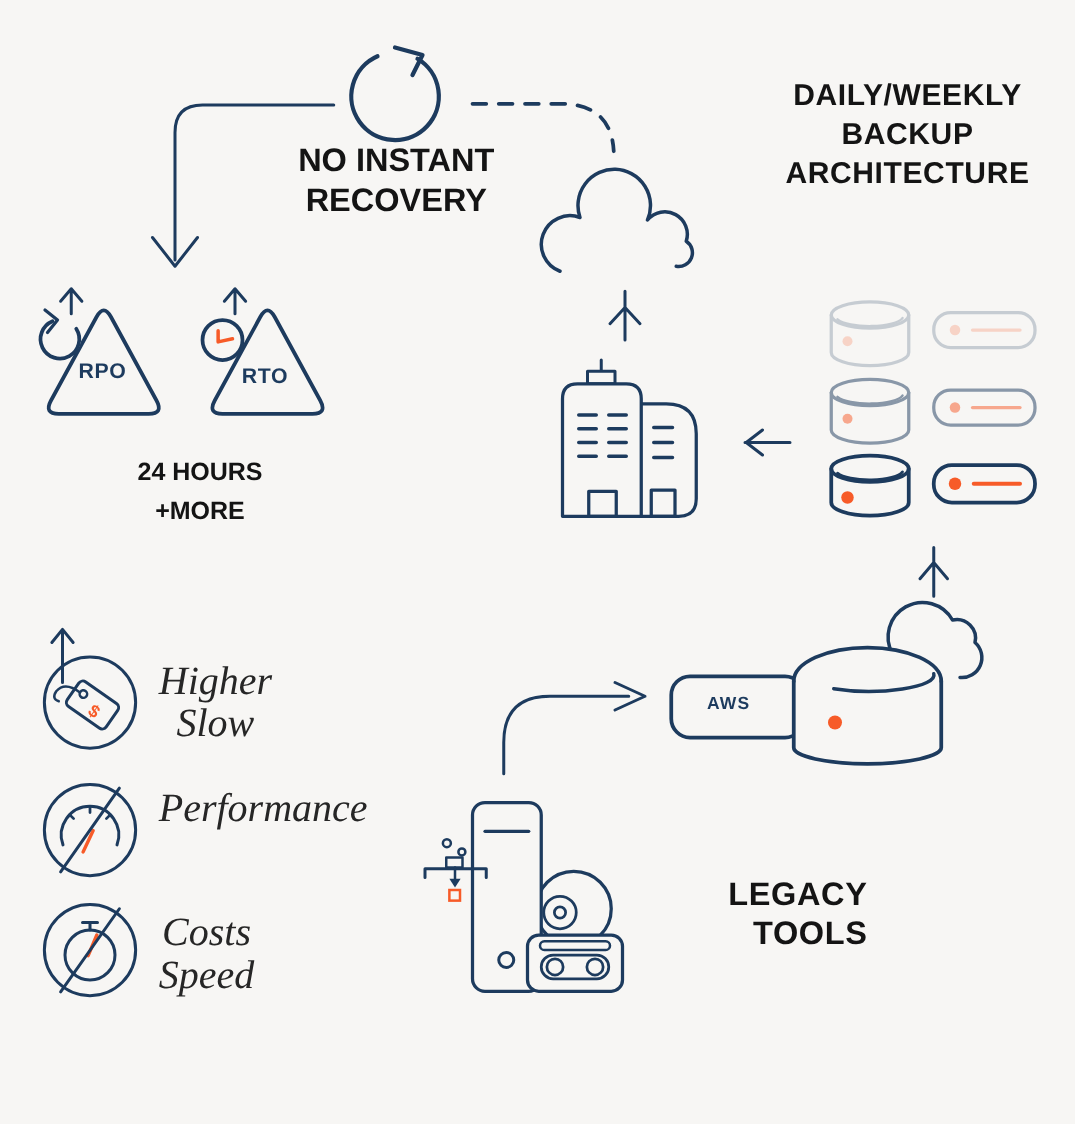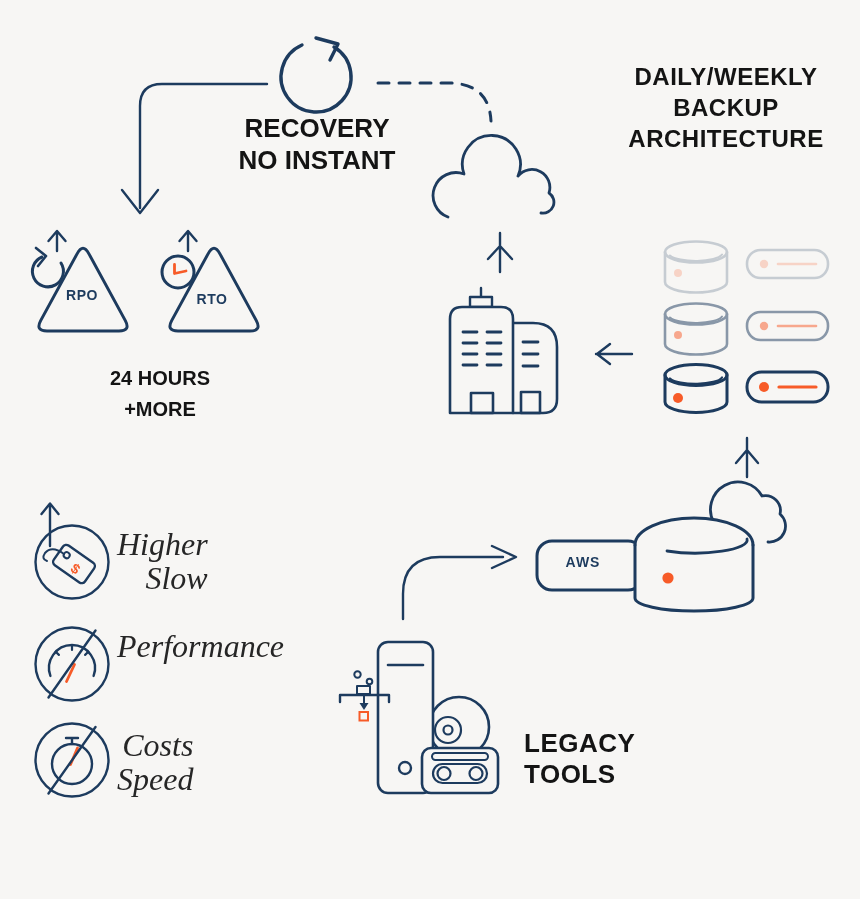--- a/index.html
+++ b/index.html
@@ -9,27 +9,27 @@
   .st{stroke:var(--navy,#1d3b5e);fill:none;stroke-linecap:round;stroke-linejoin:round;}
   .bgfill{fill:var(--background,#f7f6f4);}
   .nofill{fill:none;}
   .ost{stroke:var(--orange,#f75b28);fill:none;stroke-linecap:round;}
   .ofill{fill:var(--orange,#f75b28);stroke:none;}
   .label{position:absolute;color:var(--ink,#141414);font-weight:700;text-align:center;}
   .title{left:590px;top:61px;width:272px;font-size:24px;line-height:31px;letter-spacing:.5px;}
   .recovery{left:206px;top:112px;width:222px;font-size:26px;line-height:32px;}
   .hours{left:50px;top:363px;width:220px;font-size:20px;line-height:31px;}
   .onprem{left:377px;top:441px;width:240px;font-size:26px;letter-spacing:.5px;}
-  .legacy{left:524px;top:728px;width:170px;font-size:26px;line-height:31px;text-align:left;letter-spacing:.5px;}
-  .tri-label{width:52px;font-size:14px;color:var(--navy,#1d3b5e);letter-spacing:.5px;}
+  .legacy{left:524px;top:700px;width:170px;font-size:26px;line-height:31px;text-align:right;letter-spacing:.5px;}
+  .tri-label{width:52px;font-size:17px;color:var(--navy,#1d3b5e);letter-spacing:.5px;}
   .rpo{left:56px;top:287px;}
   .rto{left:186px;top:291px;}
   .aws-label{left:534px;top:554px;width:98px;font-size:14px;color:var(--navy,#1d3b5e);letter-spacing:1px;}
-  .serif{position:absolute;left:117px;font-family:"Liberation Serif",serif;font-style:italic;font-weight:400;
-         font-size:32px;line-height:34px;color:#262626;text-align:right;}
+  .serif{position:absolute;left:127px;font-family:"Liberation Serif",serif;font-style:italic;font-weight:400;
+         font-size:32px;line-height:34px;color:#262626;text-align:center;}
   .hc{top:527px;} .lp{top:629px;} .ss{top:728px;}
 </style>
 </head>
 <body>
 
 <div class="canvas">
 
 <svg width="860" height="899" viewBox="0 0 860 899">
 
   <g>
@@ -185,22 +185,22 @@
   </g>
 </svg>
 
 <div class="label title">
   <div>DAILY/WEEKLY</div>
   <div>BACKUP</div>
   <div>ARCHITECTURE</div>
 </div>
 
 <div class="label recovery">
+  <div>NO INSTANT</div>
   <div>RECOVERY</div>
-  <div>NO INSTANT</div>
 </div>
 
 <div class="label tri-label rpo">RPO</div>
 <div class="label tri-label rto">RTO</div>
 
 <div class="label hours">
   <div>24 HOURS</div>
   <div>+MORE</div>
 </div>
 

